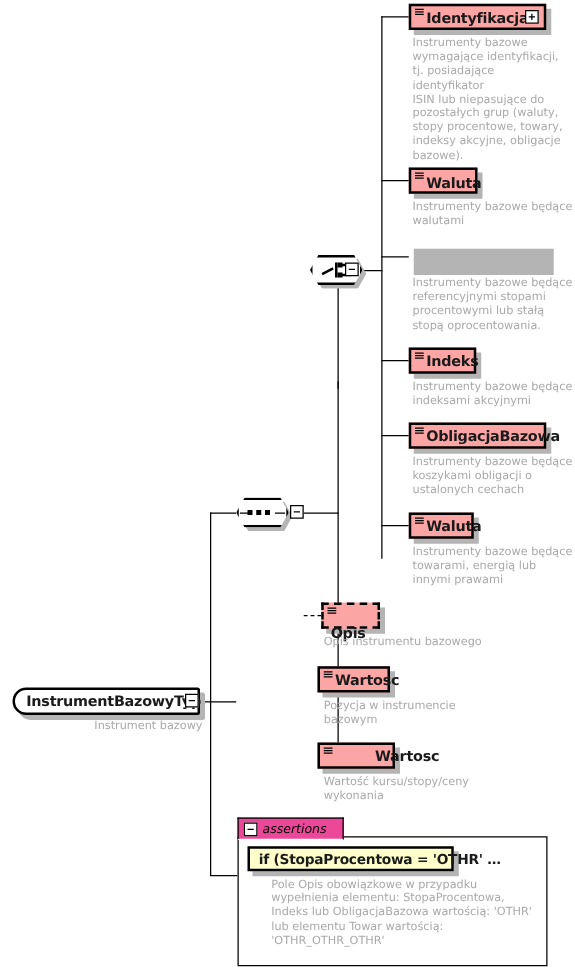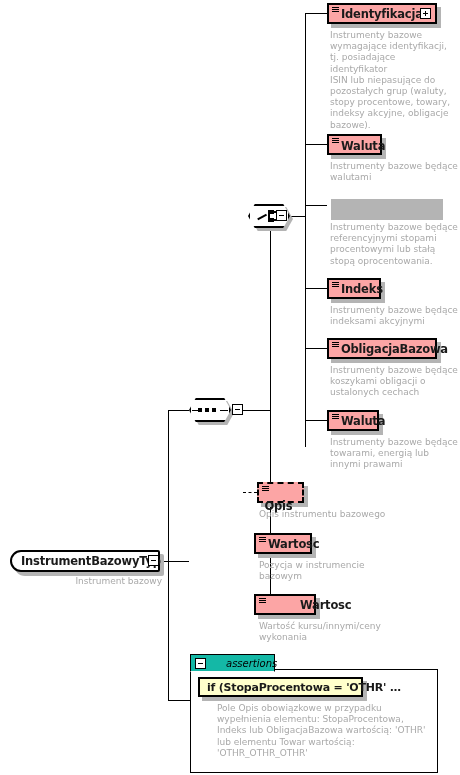--- a/index.html
+++ b/index.html
@@ -208,26 +208,26 @@
     position: absolute;
     box-sizing: border-box;
     border: 1px solid #000;
     background: #fff;
   }
   .group-tab {
     position: absolute;
     box-sizing: border-box;
     border: 1px solid #000;
     border-bottom: 1px solid #fff;
-    background: #14b8a6;
+    background: #ec4899;
     height: 18px;
     display: flex;
     align-items: center;
     padding: 0 6px 0 4px;
-    gap: 20px;
+    gap: 4px;
     z-index: 3;
   }
   .group-tab .gtlabel {
     font-size: 10px;
     font-style: italic;
     color: #000;
     white-space: nowrap;
   }
   .gctrl {
     box-sizing: border-box;
@@ -431,21 +431,21 @@
 
   <div class="shadow" style="left:258px; top:598px; width:62px; height:21px;"></div>
   <div class="nodebox" style="left:254px; top:594px; width:62px;gap:32px;">
     <span class="elem-icon">
         <i></i>
         <i></i>
         <i></i>
       </span>
     <span class="label">Wartosc</span>
   </div>
-  <div class="doc" style="left:259px; top:621px; width:160px;">Wartość kursu/innymi/ceny
+  <div class="doc" style="left:259px; top:621px; width:160px;">Wartość kursu/stopy/ceny
 wykonania</div>
 
   <div class="group" style="left:190px; top:669px; width:248px; height:104px;"></div>
   <div class="group-tab" style="left:190px; top:654px; width:85px;">
     <span class="gctrl"></span>
     <span class="gtlabel">assertions</span>
   </div>
 
   <div class="shadow" style="left:202px; top:681px; width:165px; height:20px;"></div>
   <div class="assertbox" style="left:198px; top:677px; width:165px;">

